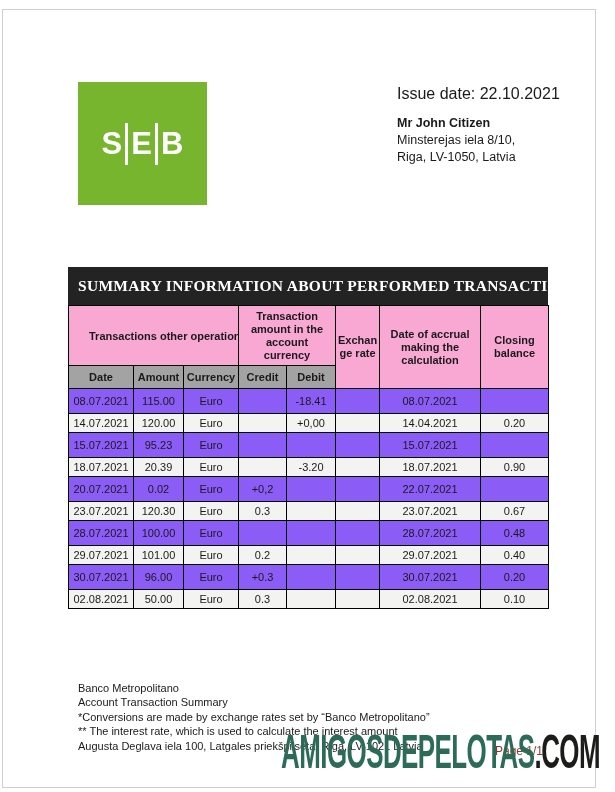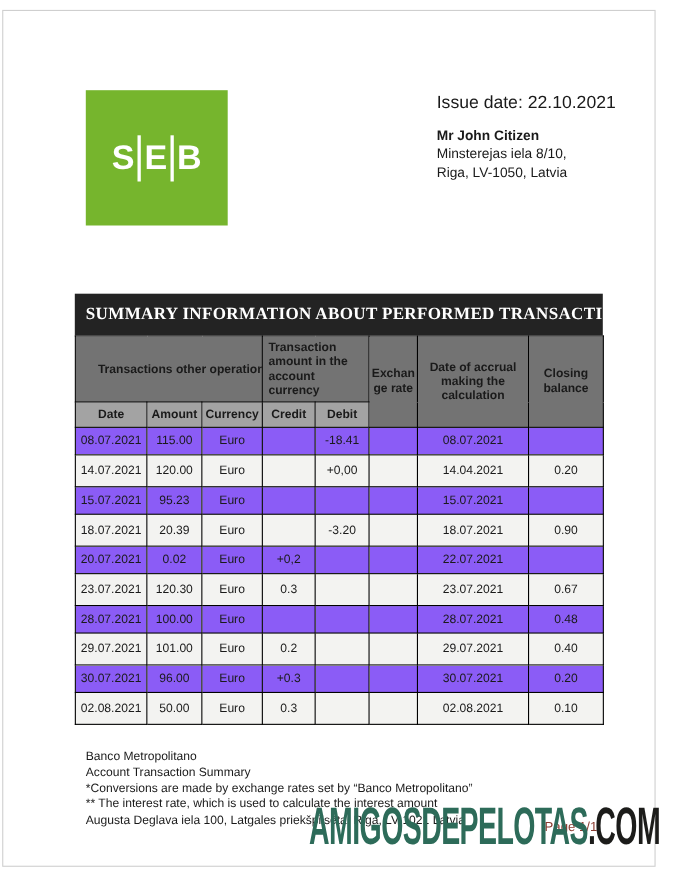--- a/index.html
+++ b/index.html
@@ -33,30 +33,30 @@
     background:#232323;color:#ffffff;height:38px;line-height:38px;
     font-family:"Liberation Serif","DejaVu Serif",serif;
     font-weight:bold;font-size:15.5px;letter-spacing:.3px;
     padding-left:10px;box-sizing:border-box;white-space:nowrap;overflow:hidden;
   }
   table.summary{border-collapse:collapse;table-layout:fixed;width:480px;}
   table.summary th,table.summary td{
     border:1px solid #000000;box-sizing:border-box;
     font-size:11px;overflow:hidden;
   }
-  table.summary th{font-weight:bold;background:#737373;}
+  table.summary th{font-weight:bold;background:#f9a8d4;text-align:center;}
   tr.group-row{height:60px;}
   th.grp-left{text-align:left;padding:0 20px;white-space:nowrap;vertical-align:middle;}
   th.grp-left2{text-align:left;padding:2px 5px;vertical-align:middle;line-height:13px;}
   th.grp-center{text-align:center;vertical-align:middle;padding:0 2px;line-height:13px;}
   tr.sub-row{height:23px;}
   tr.sub-row th{background:#a3a3a3;text-align:center;padding:0 2px;}
   tr.row-green{height:25px;}
   tr.row-green td{background:#8b5cf6;}
-  tr.row-white{height:29px;}
+  tr.row-white{height:19px;}
   tr.row-white td{background:#f3f3f1;}
   table.summary td{text-align:center;padding:0 2px;}
   
   .footer{position:absolute;left:78px;top:681px;font-size:11px;line-height:14.4px;}
   .page-number{position:absolute;left:495px;top:744px;font-size:12px;color:#8a3b30;z-index:1;}
   .watermark{
     position:absolute;left:281px;top:728px;z-index:10;white-space:nowrap;
     font-family:"Liberation Sans","DejaVu Sans",sans-serif;
     font-weight:bold;font-size:48px;line-height:1;letter-spacing:-1px;
     transform:scaleX(0.54);transform-origin:0 0;

